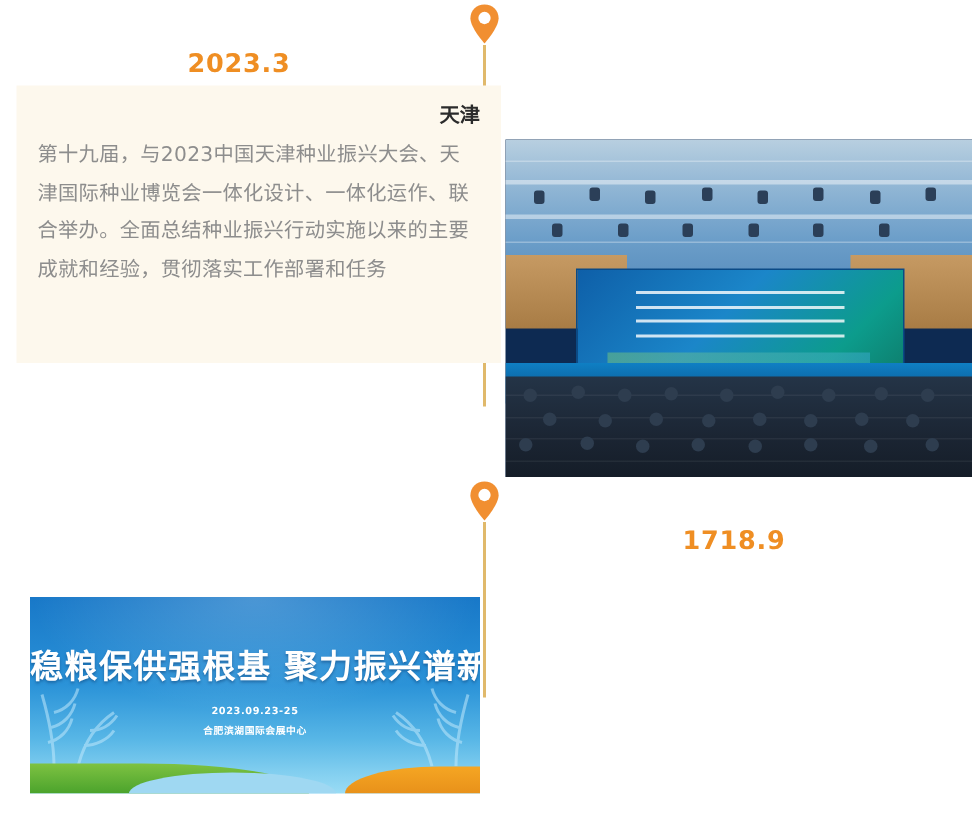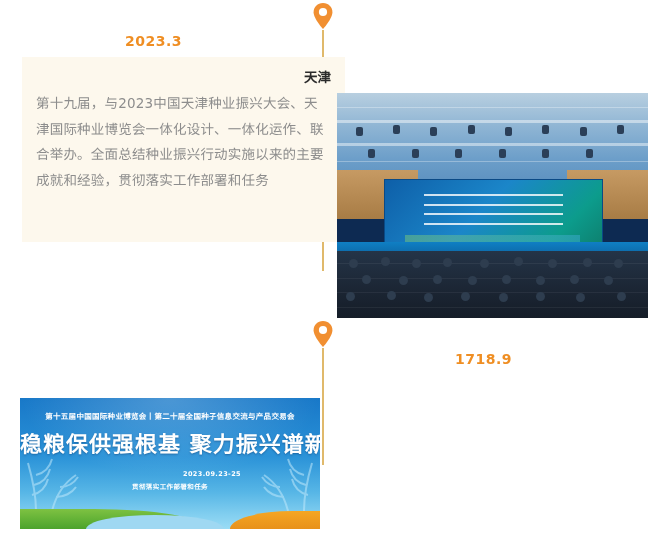--- a/index.html
+++ b/index.html
@@ -47,35 +47,35 @@
   
   .row { position: absolute; left: 0; width: 650px; }
   .row-1 { top: 0;   height: 320px; }
   .row-2 { top: 320px; height: 223px; }
 
   
   .year {
     position: absolute;
     font-family: "DejaVu Sans", "Liberation Sans", sans-serif;
     font-weight: bold;
-    font-size: 14px;
+    font-size: 17px;
     letter-spacing: 0.5px;
     color: #ef8e23;
     white-space: nowrap;
   }
   .year-1 { left: 125px; top: 33px; }
 
   
   .card {
     position: absolute;
     background: #fdf8ed;
     box-sizing: border-box;
   }
   .card-1 {
-    left: 22px; top: 57px;
+    left: 11px; top: 57px;
     width: 323px; height: 185px;
     padding: 10px 14px 12px 14px;
   }
 
   .place {
     font-family: "DejaVu Sans", "Liberation Sans", sans-serif;
     font-weight: bold;
     font-size: 13.5px;
     color: #2b2b2b;
     line-height: 1.6;
@@ -182,21 +182,21 @@
     font-size: 22px;
     font-weight: bold;
     letter-spacing: 1px;
     white-space: nowrap;
     text-shadow: 0 1px 2px rgba(0,40,90,.4);
     font-family: "DejaVu Sans", "Liberation Sans", sans-serif;
   }
   .poster .p-date {
     position: absolute; top: 72px; left: 0; width: 100%;
     text-align: center; color: #ffffff;
-    font-size: 6.5px; font-weight: bold; letter-spacing: .4px; padding-left: 42px;
+    font-size: 6.5px; font-weight: bold; letter-spacing: .4px;
   }
   .poster .p-venue {
     position: absolute; top: 83px; left: 0; width: 100%;
     text-align: center; color: #ffffff;
     font-size: 6.5px; font-weight: bold; letter-spacing: .4px;
   }
   .poster .wheat {
     position: absolute; bottom: 18px; width: 58px; height: 62px;
     opacity: .55;
   }
@@ -342,24 +342,23 @@
           <path d="M14 62 C14 44 10 28 6 14"></path>
           <path d="M10 46 C18 44 24 38 26 30"></path>
           <path d="M12 36 C20 34 26 28 28 20"></path>
           <path d="M14 26 C22 24 28 18 30 10"></path>
           <path d="M30 62 C34 46 42 34 54 26"></path>
           <path d="M34 48 C42 48 50 44 54 38"></path>
           <path d="M38 38 C46 38 52 34 56 28"></path>
         </g>
       </svg>
 
-      <div class="p-head">第十五届中国国际种业博览会丨第二十届全国种子信息交流与产品交易会</div>
       <div class="p-title">稳粮保供强根基 聚力振兴谱新篇</div>
       <div class="p-date">2023.09.23-25</div>
-      <div class="p-venue">贯彻落实工作部署和任务</div>
+      <div class="p-venue">合肥滨湖国际会展中心</div>
 
       <div class="ground-green"></div>
       <div class="ground-blue"></div>
       <div class="ground-orange"></div>
     </div>
   </div>
 
 </div>
 
 </body></html>

